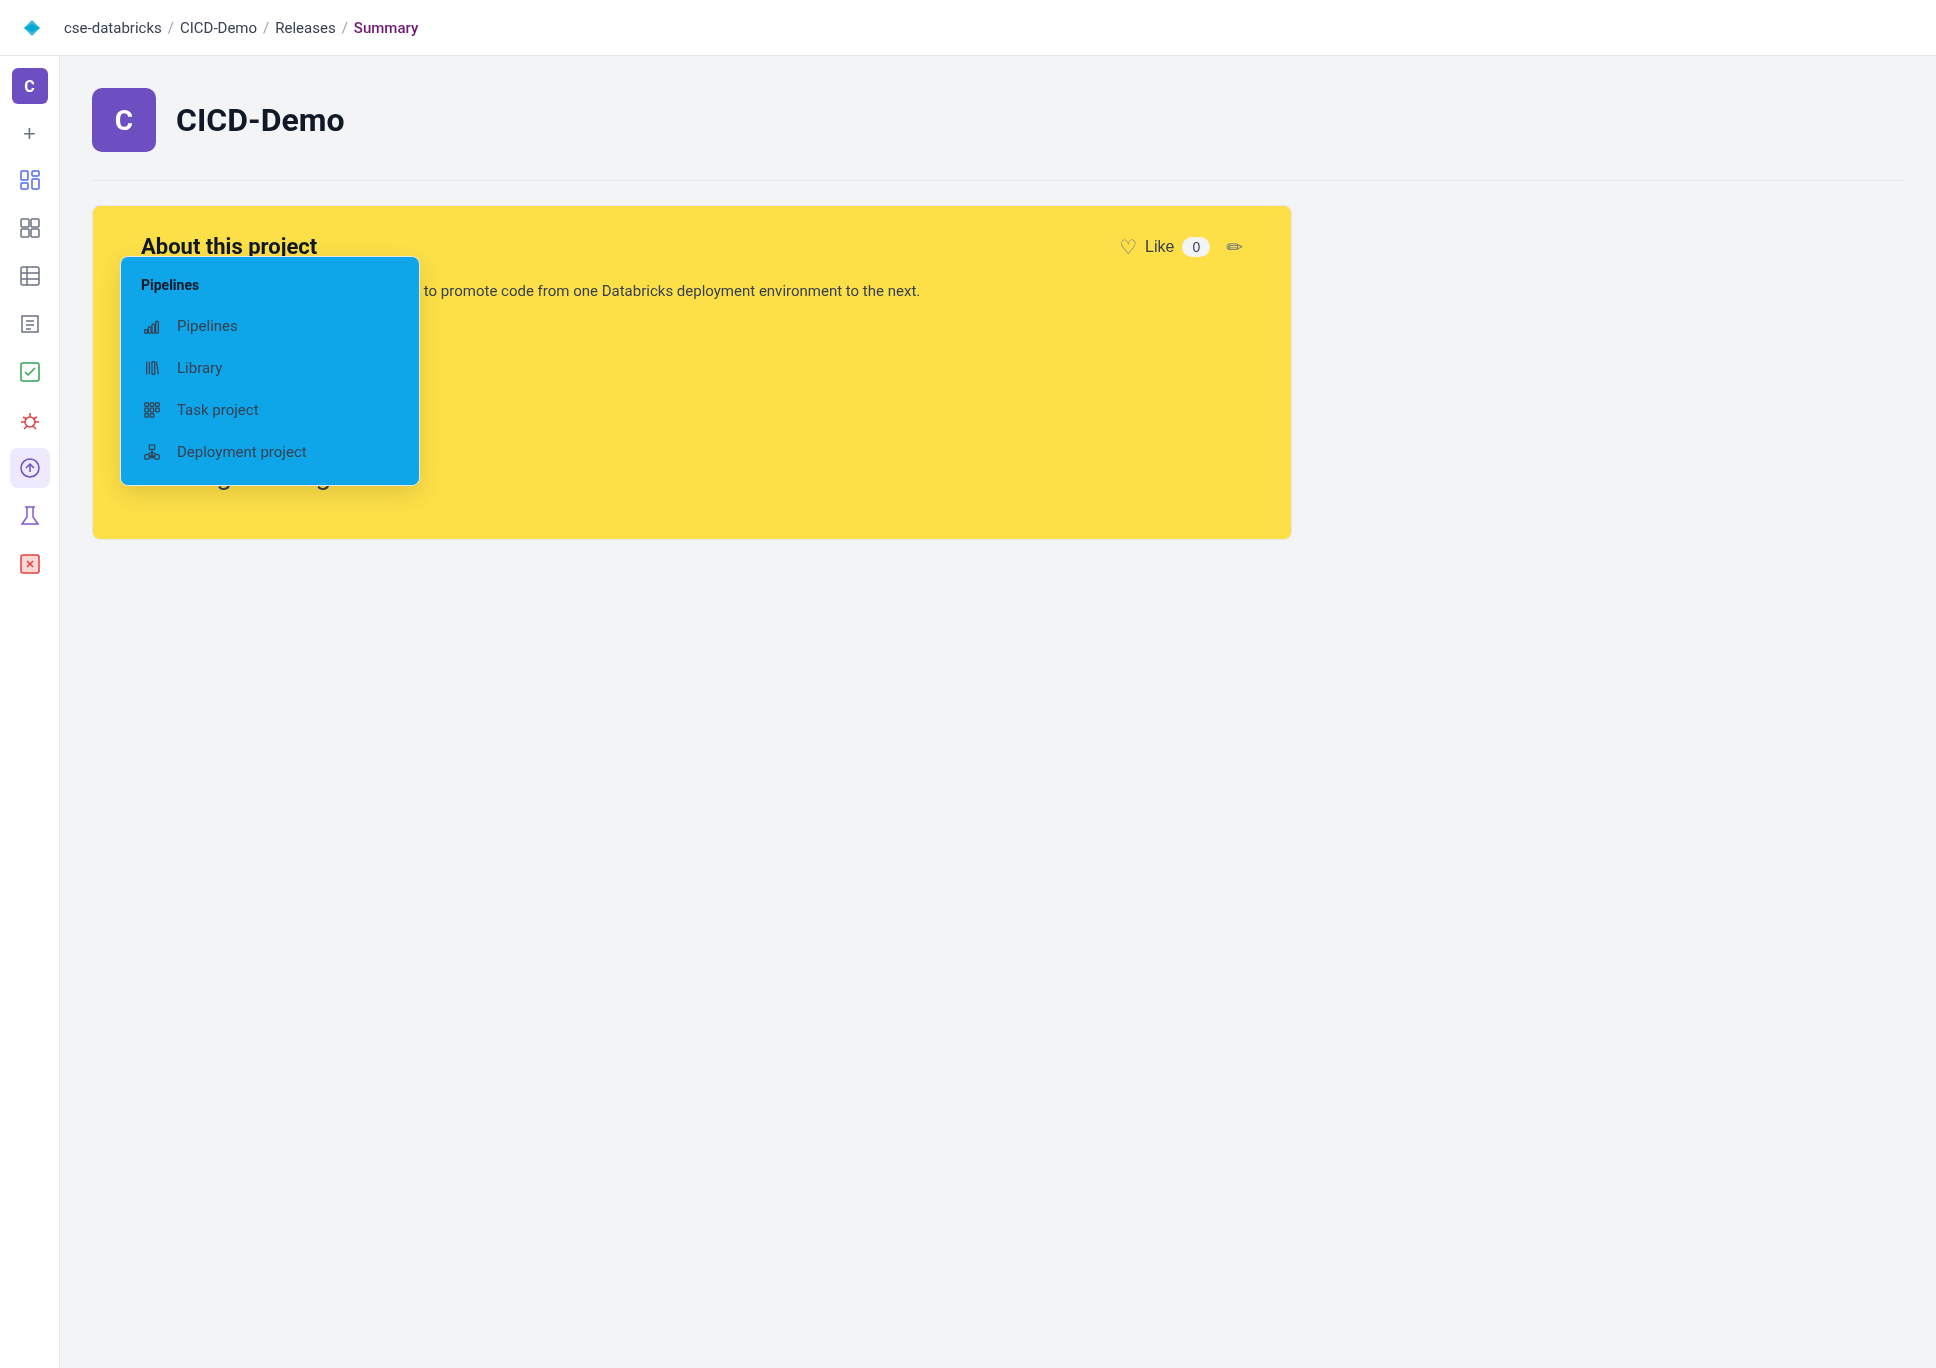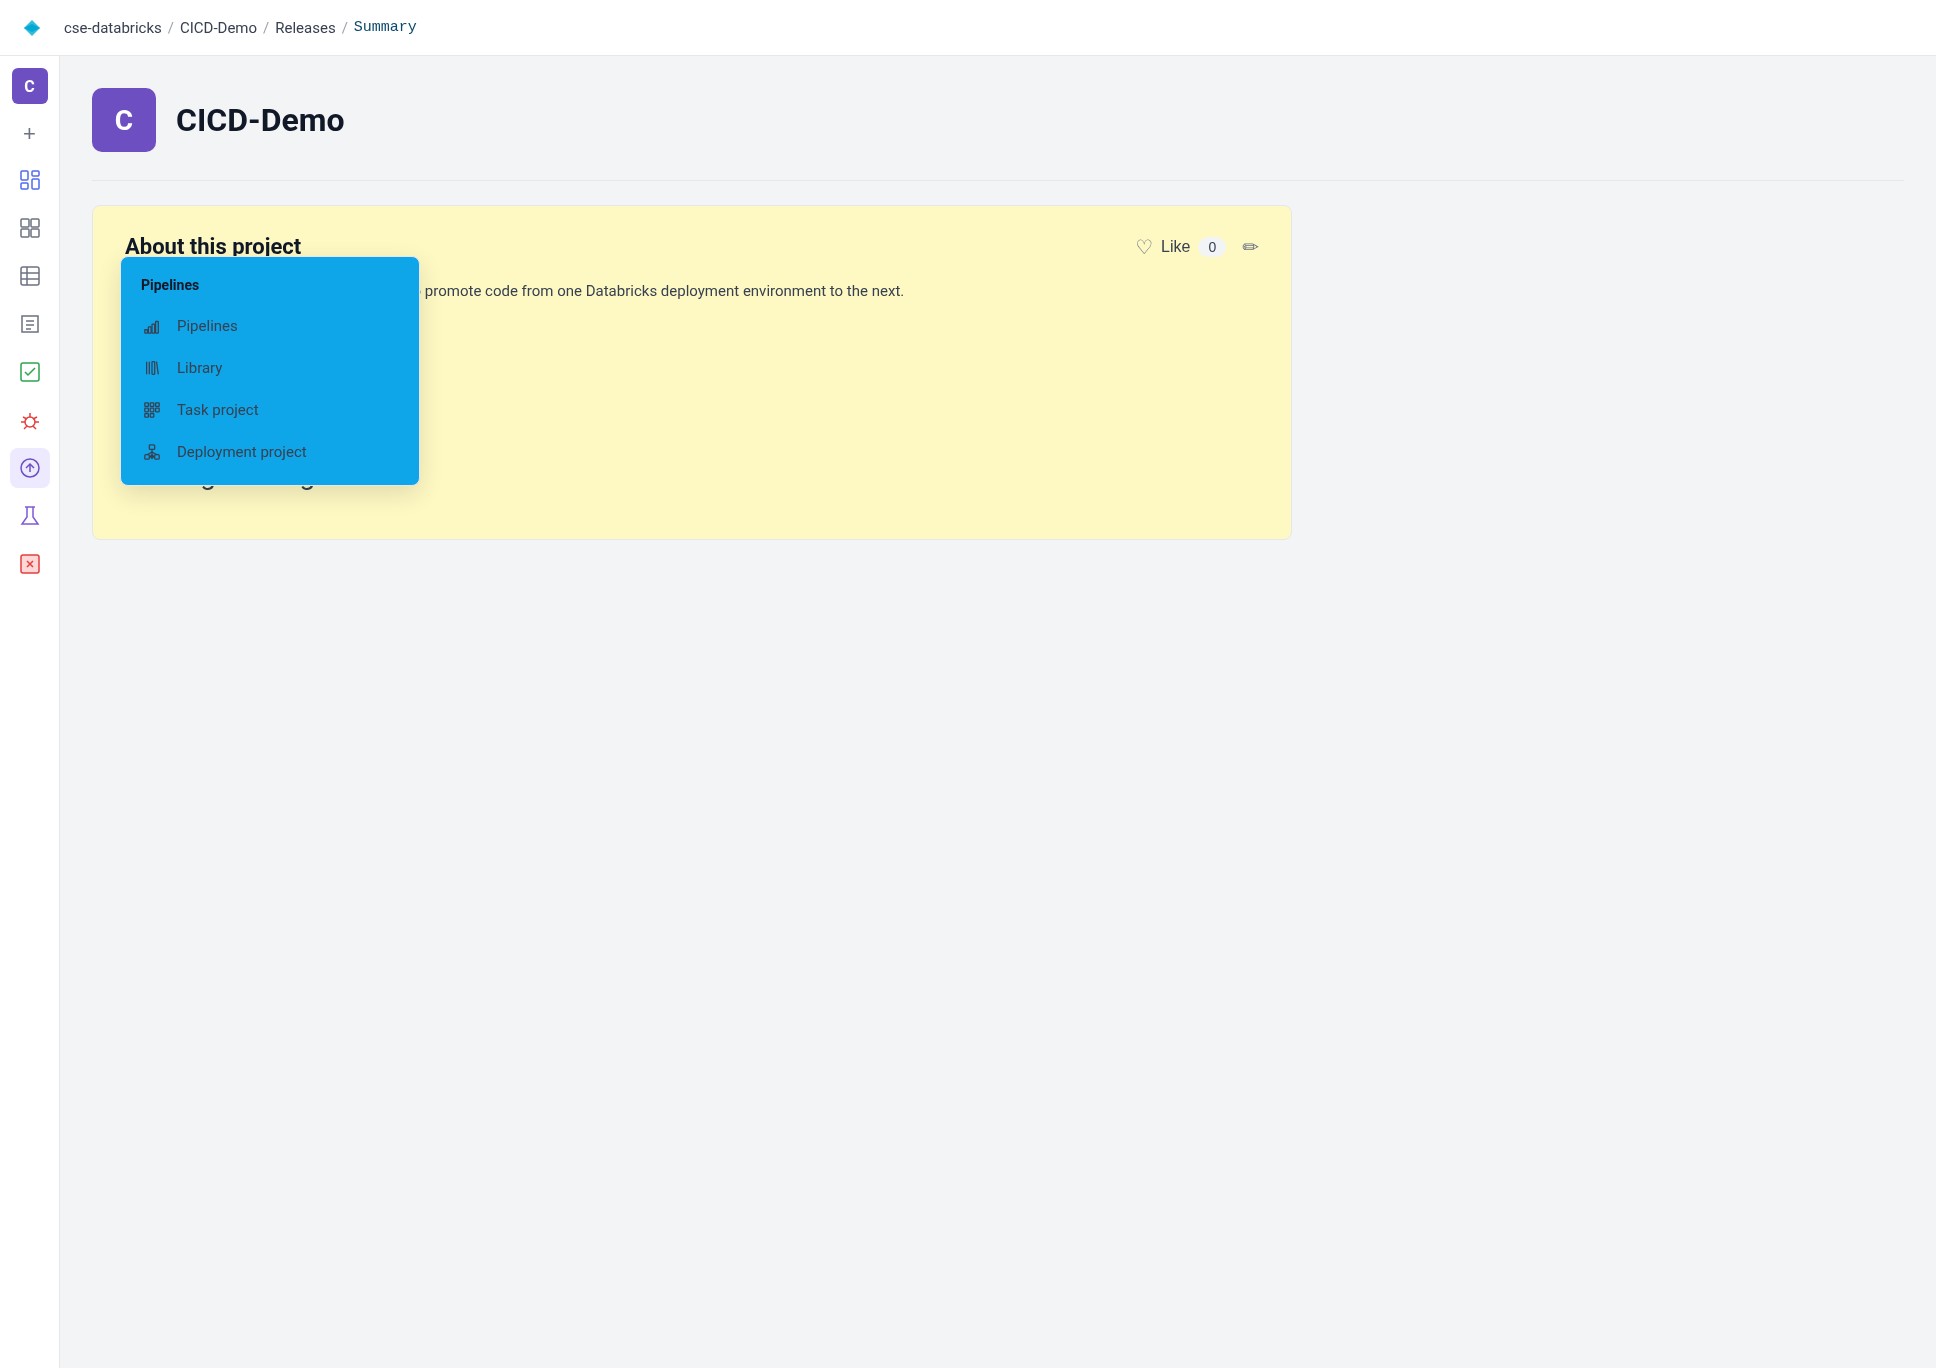--- a/index.html
+++ b/index.html
@@ -37,23 +37,22 @@
       font-size: 15px;
       color: #374151;
     }
     .breadcrumb-sep {
       color: #9ca3af;
     }
     .breadcrumb-item {
       color: #374151;
     }
     .breadcrumb-item.current {
-      color: #0c4a6e;
+      color: #701a75;
       font-weight: 500;
-      font-family: Liberation Mono, monospace;
     }
 
     
     .main-layout {
       display: flex;
       flex: 1;
       overflow: hidden;
     }
 
     
@@ -148,24 +147,24 @@
       color: #111827;
     }
     .project-divider {
       border: none;
       border-top: 1px solid #e5e7eb;
       margin: 0 0 24px 0;
     }
 
     
     .about-card {
-      background: #fef9c3;
+      background: #fde047;
       border-radius: 8px;
       border: 1px solid #e5e7eb;
-      padding: 28px 32px;
+      padding: 28px 48px;
       max-width: 1200px;
     }
     .about-header {
       display: flex;
       align-items: center;
       justify-content: space-between;
       margin-bottom: 20px;
     }
     .about-title {
       font-size: 22px;

